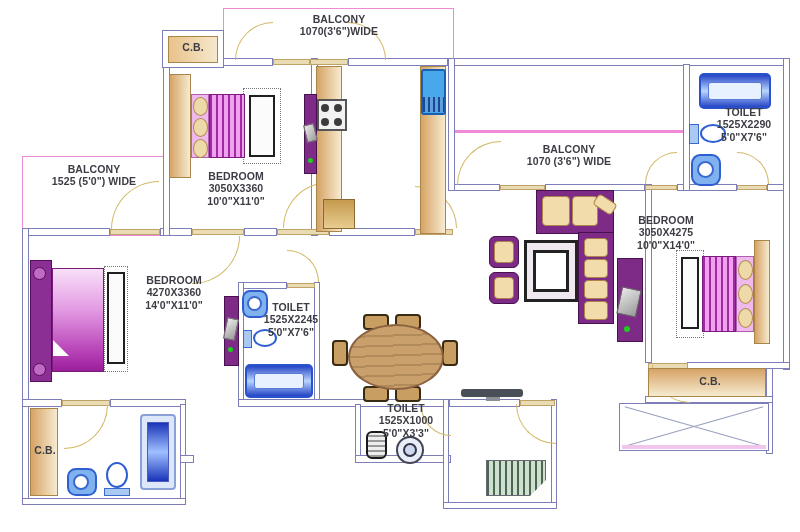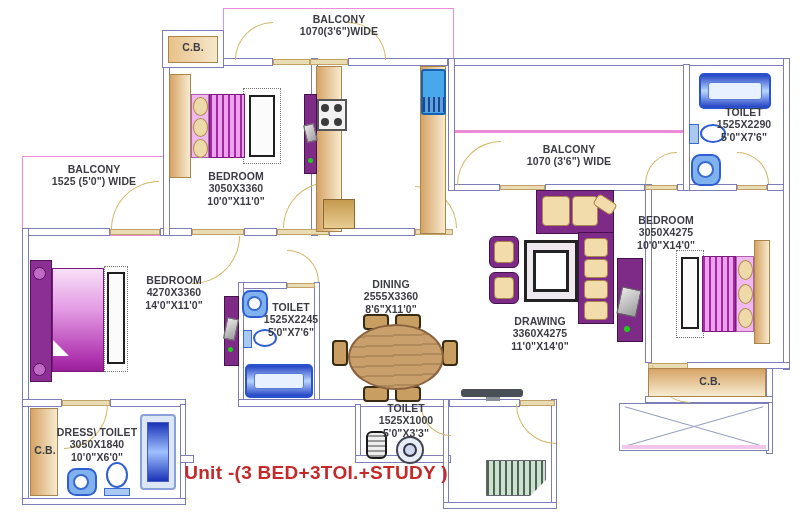--- a/index.html
+++ b/index.html
@@ -259,47 +259,31 @@
   <div class="lbl" style="left:174px;top:274px">
     <div>BEDROOM</div>
     <div>4270X3360</div>
     <div>14'0"X11'0"</div>
   </div>
   <div class="lbl" style="left:291px;top:301px">
     <div>TOILET</div>
     <div>1525X2245</div>
     <div>5'0"X7'6"</div>
   </div>
-  <div class="lbl" style="left:391px;top:278px">
-    <div>DINING</div>
-    <div>2555X3360</div>
-    <div>8'6"X11'0"</div>
-  </div>
-  <div class="lbl" style="left:540px;top:315px">
-    <div>DRAWING</div>
-    <div>3360X4275</div>
-    <div>11'0"X14'0"</div>
-  </div>
   <div class="lbl" style="left:666px;top:214px">
     <div>BEDROOM</div>
     <div>3050X4275</div>
     <div>10'0"X14'0"</div>
   </div>
-  <div class="lbl" style="left:97px;top:426px">
-    <div>DRESS\ TOILET</div>
-    <div>3050X1840</div>
-    <div>10'0"X6'0"</div>
-  </div>
   <div class="lbl" style="left:45px;top:444px">
     <div>C.B.</div>
   </div>
   <div class="lbl" style="left:406px;top:402px">
     <div>TOILET</div>
     <div>1525X1000</div>
     <div>5'0"X3'3"</div>
   </div>
   <div class="lbl" style="left:710px;top:375px">
     <div>C.B.</div>
   </div>
 
-  <div class="unit-lbl" style="left:316px;top:462px">Unit -(3 BED+3TOI.+STUDY )</div>
 
 </div>
 
 </body></html>

